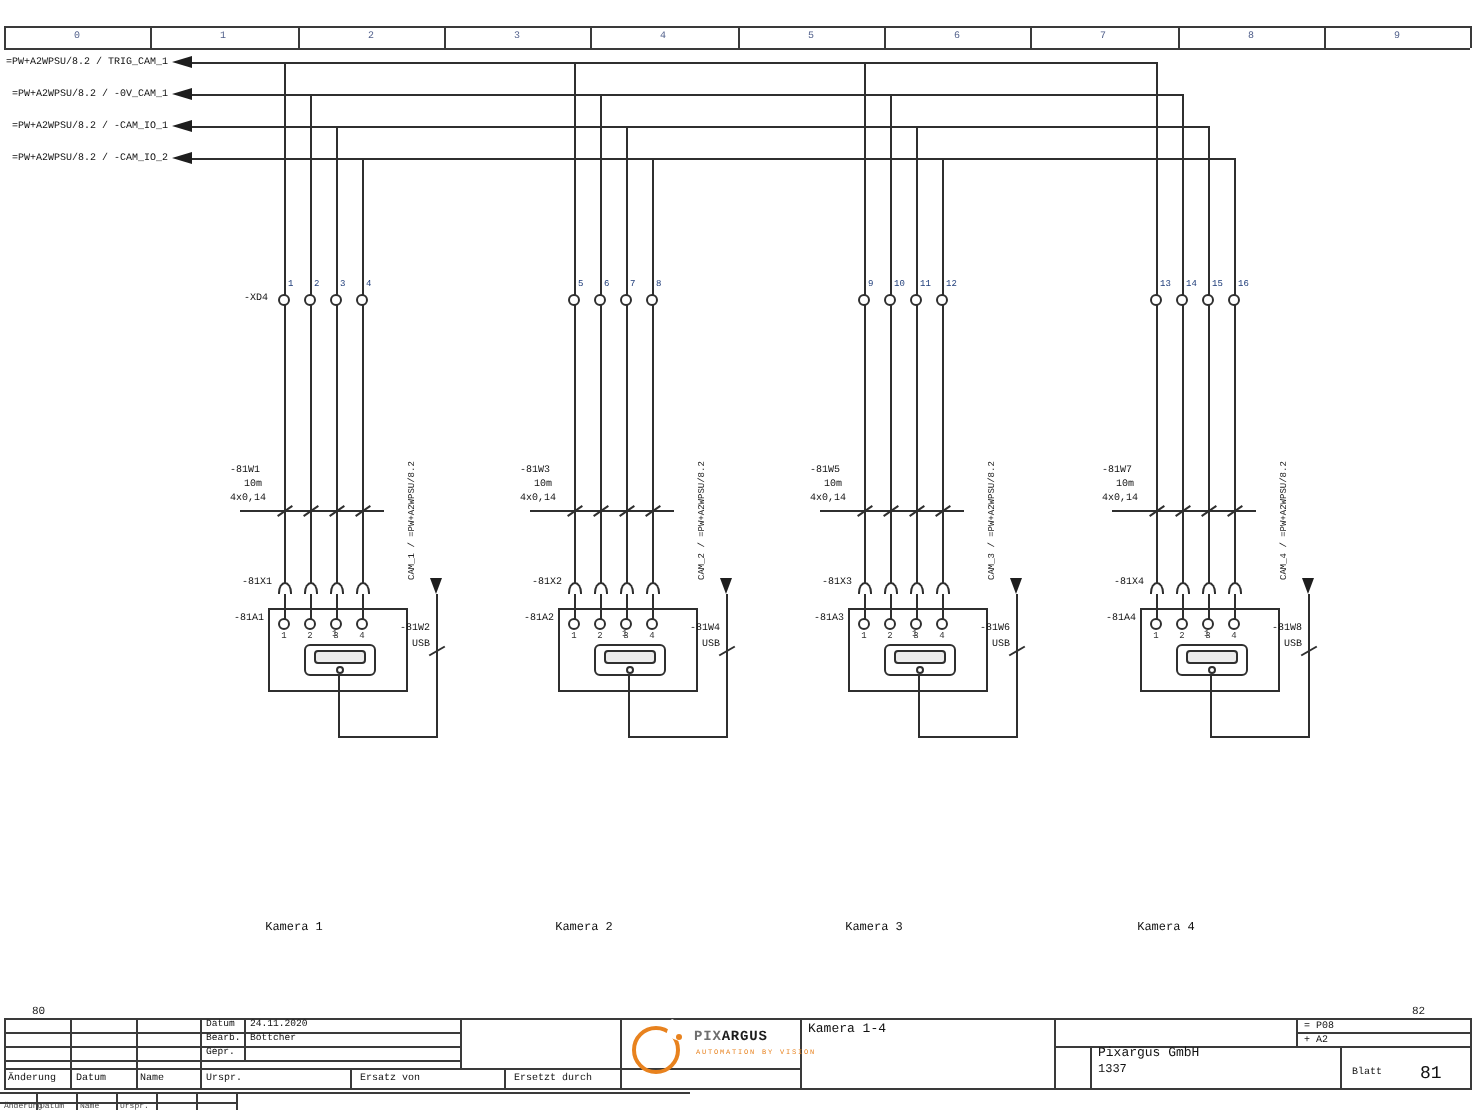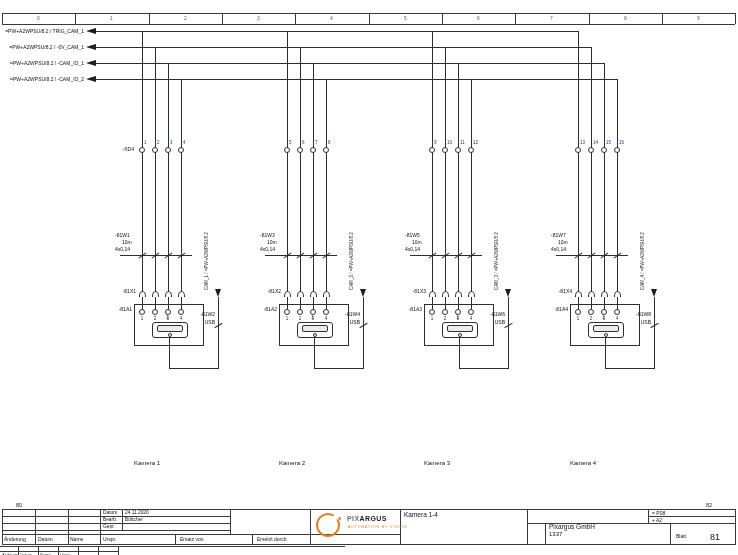--- a/index.html
+++ b/index.html
@@ -1,17 +1,17 @@
 <!DOCTYPE html>
 <html><head>
 <meta charset="utf-8">
 <style>
   html,body{margin:0;padding:0;background:#fff;}
   .sheet{position:relative;width:738px;height:555px;background:#fff;overflow:hidden;
-         font-family:Liberation Sans, sans-serif;color:#111;border-bottom:1px solid #c9c9c9;}
+         font-family:Liberation Mono, monospace;color:#111;border-bottom:1px solid #c9c9c9;}
   .sheet div{box-sizing:border-box;}
 
   
   .hl{position:absolute;height:1px;background:#2f2f2f;}
   .vl{position:absolute;width:1px;background:#2f2f2f;}
   .frameline{background:#3a3a3a;}
 
   
   .colcell{position:absolute;top:13px;height:11px;border-left:1px solid #3a3a3a;}
   .colnum{position:absolute;top:15px;width:73px;text-align:center;font-size:5px;color:#52618c;}

